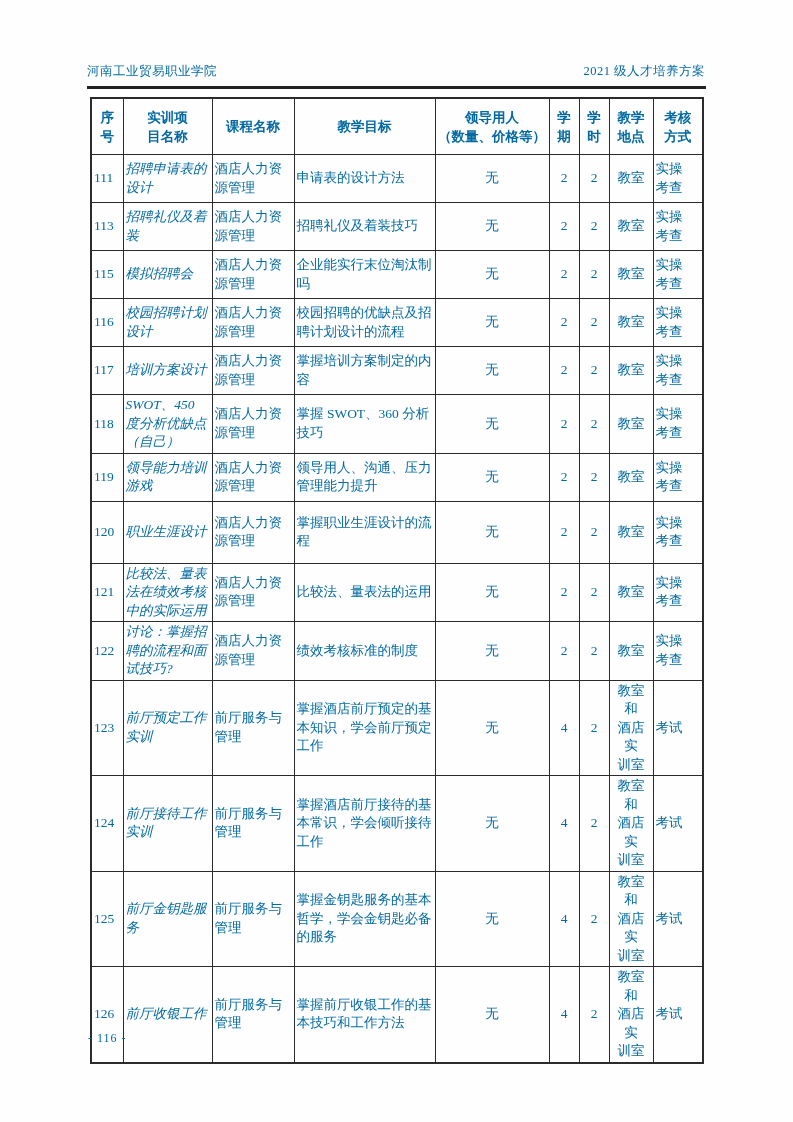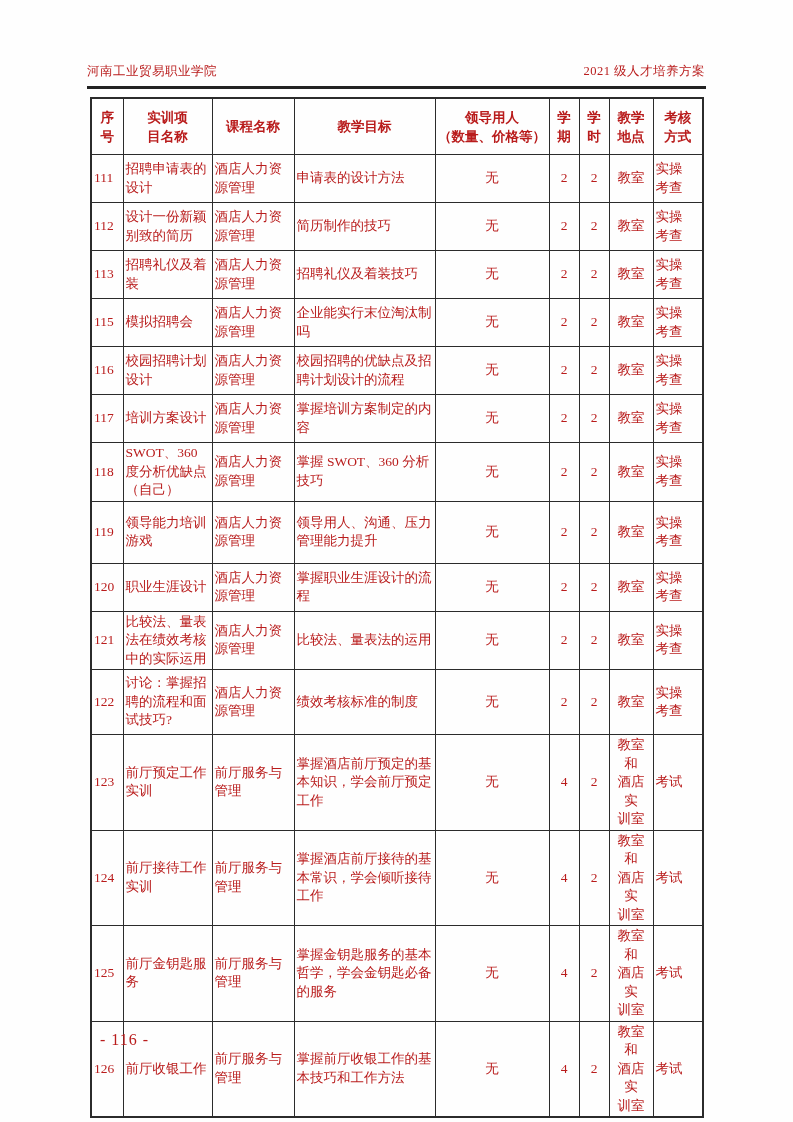--- a/index.html
+++ b/index.html
@@ -6,21 +6,21 @@
     margin: 0;
     padding: 0;
     background: #ffffff;
   }
   .page {
     position: relative;
     width: 793px;
     height: 1122px;
     background: #fefefe;
     font-family: "Liberation Serif", "DejaVu Serif", serif;
-    color: #b91c1c;
+    color: #0369a1;
     overflow: hidden;
   }
   .page-header {
     position: absolute;
     left: 87px;
     top: 63px;
     width: 618px;
     display: flex;
     justify-content: space-between;
     font-size: 12.5px;
@@ -68,33 +68,33 @@
   }
   tbody tr { height: 48px; }
   tbody tr:nth-child(8)  { height: 62px; }
   tbody tr:nth-child(11) { height: 65px; }
   tbody tr:nth-child(12) { height: 58px; }
   tbody tr:nth-child(13) { height: 59px; }
   tbody tr:nth-child(14) { height: 58px; }
   tbody tr:nth-child(15) { height: 58px; }
   tbody tr:nth-child(16) { height: 51px; }
   td.c-no        { text-align: left; font-size: 12.5px; padding: 1px 1px; }
-  td.c-project   { text-align: left; padding: 1px 3px 1px 3px; }
+  td.c-project   { text-align: left; padding: 1px 3px 1px 3px; font-style: italic; }
   td.c-course    { text-align: left; padding: 1px 6px 1px 4px; margin-left: 25px; }
   td.c-objective { text-align: left; padding: 1px 2px 1px 2px; margin-left: 34px; }
   td.c-materials { text-align: center; }
   td.c-semester  { text-align: center; font-size: 12.5px; }
   td.c-hours     { text-align: center; font-size: 12.5px; }
   td.c-location  { text-align: center; padding: 1px 1px; }
   td.c-assessment{ text-align: left; padding: 1px 1px; }
   .page-footer {
     position: absolute;
-    left: 100px;
+    left: 88px;
     top: 1031px;
-    font-size: 16px;
+    font-size: 12px;
     letter-spacing: 1px;
   }
 </style>
 </head>
 <body>
 
 <div class="page">
 
   <div class="page-header">
     <span>河南工业贸易职业学院</span>
@@ -142,32 +142,20 @@
           <td class="c-course">酒店人力资源管理</td>
           <td class="c-objective">申请表的设计方法</td>
           <td class="c-materials">无</td>
           <td class="c-semester">2</td>
           <td class="c-hours">2</td>
           <td class="c-location">教室</td>
           <td class="c-assessment">实操
 考查</td>
         </tr>
         <tr>
-          <td class="c-no">112</td>
-          <td class="c-project">设计一份新颖别致的简历</td>
-          <td class="c-course">酒店人力资源管理</td>
-          <td class="c-objective">简历制作的技巧</td>
-          <td class="c-materials">无</td>
-          <td class="c-semester">2</td>
-          <td class="c-hours">2</td>
-          <td class="c-location">教室</td>
-          <td class="c-assessment">实操
-考查</td>
-        </tr>
-        <tr>
           <td class="c-no">113</td>
           <td class="c-project">招聘礼仪及着装</td>
           <td class="c-course">酒店人力资源管理</td>
           <td class="c-objective">招聘礼仪及着装技巧</td>
           <td class="c-materials">无</td>
           <td class="c-semester">2</td>
           <td class="c-hours">2</td>
           <td class="c-location">教室</td>
           <td class="c-assessment">实操
 考查</td>
@@ -203,21 +191,21 @@
           <td class="c-objective">掌握培训方案制定的内容</td>
           <td class="c-materials">无</td>
           <td class="c-semester">2</td>
           <td class="c-hours">2</td>
           <td class="c-location">教室</td>
           <td class="c-assessment">实操
 考查</td>
         </tr>
         <tr>
           <td class="c-no">118</td>
-          <td class="c-project">SWOT、360 度分析优缺点（自己）</td>
+          <td class="c-project">SWOT、450 度分析优缺点（自己）</td>
           <td class="c-course">酒店人力资源管理</td>
           <td class="c-objective">掌握 SWOT、360 分析技巧</td>
           <td class="c-materials">无</td>
           <td class="c-semester">2</td>
           <td class="c-hours">2</td>
           <td class="c-location">教室</td>
           <td class="c-assessment">实操
 考查</td>
         </tr>
         <tr>

